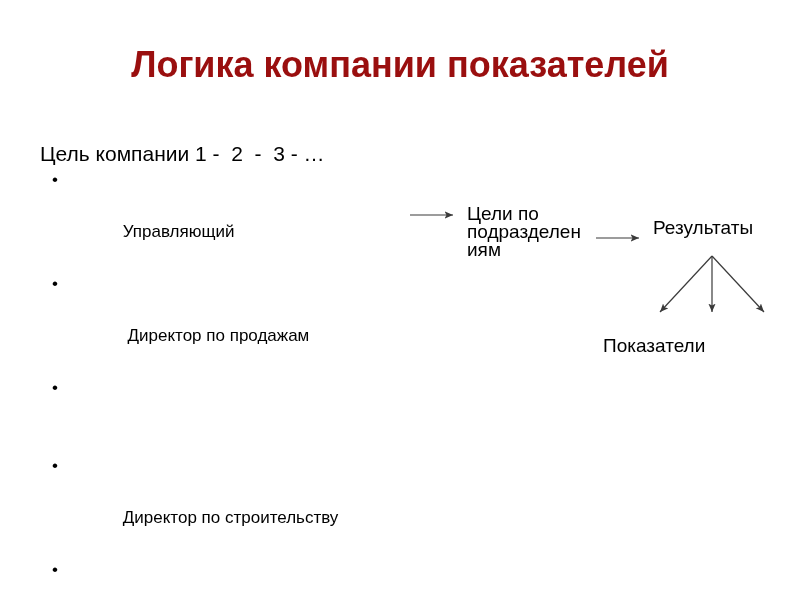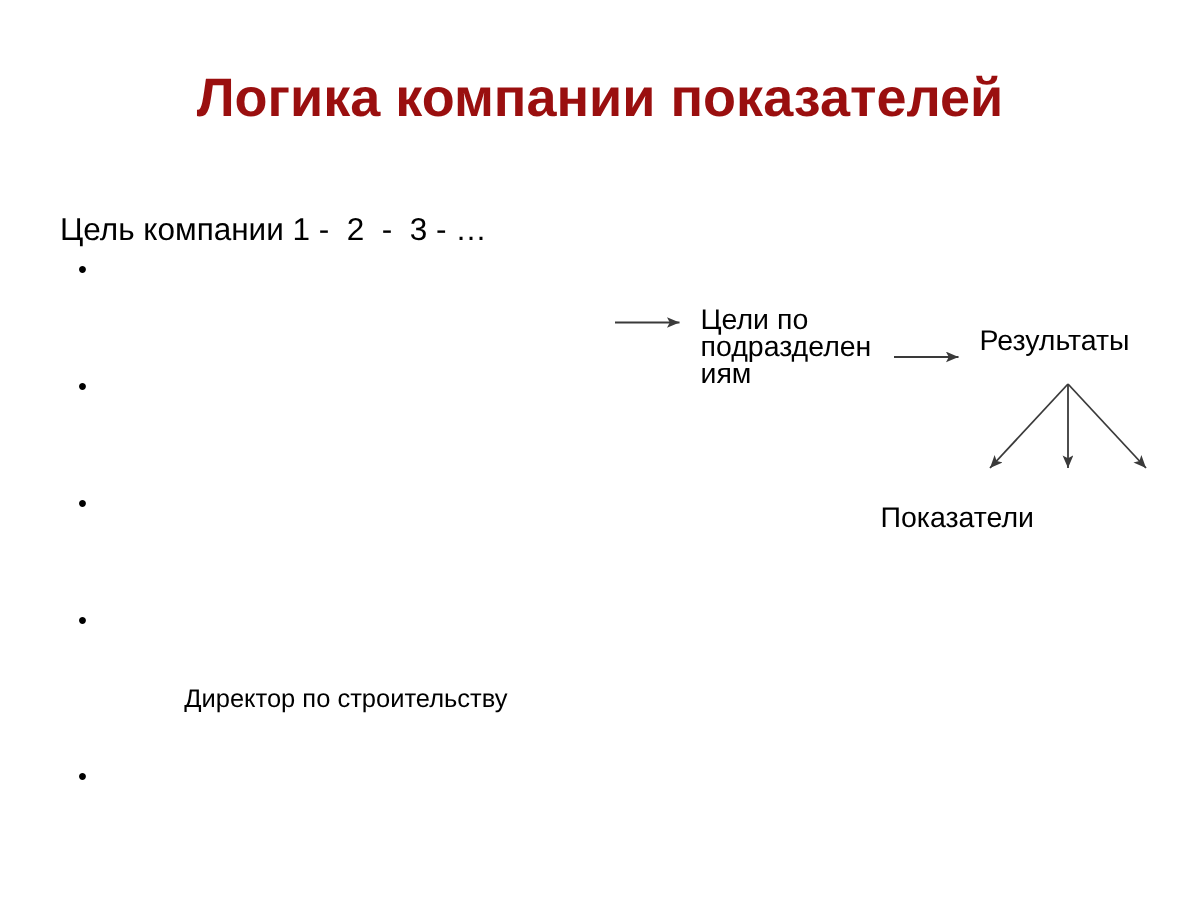--- a/index.html
+++ b/index.html
@@ -97,44 +97,46 @@
     left: 72px;
     top: 20px;
     width: 92px;
   }
   .node-results {
     left: 258px;
     top: 34px;
     white-space: nowrap;
   }
   .node-indicators {
-    left: 192px;
+    left: 208px;
     top: 152px;
     white-space: nowrap;
   }
 </style>
 </head>
 <body>
 
 <div class="slide">
 
   <div class="slide-title">Логика компании показателей</div>
 
   <div class="goal-block">
 
     <div class="goal-line">Цель компании 1 -  2  -  3 - …</div>
 
     <ul class="org-list">
 
       <li class="org-item">
         <span class="bullet">•</span>
+        <span>Управляющий</span>
       </li>
 
       <li class="org-item">
         <span class="bullet">•</span>
+        <span> Директор по продажам</span>
       </li>
 
       <li class="org-item">
         <span class="bullet">•</span>
       </li>
 
       <li class="org-item">
         <span class="bullet">•</span>
         <span>Директор по строительству</span>
       </li>

